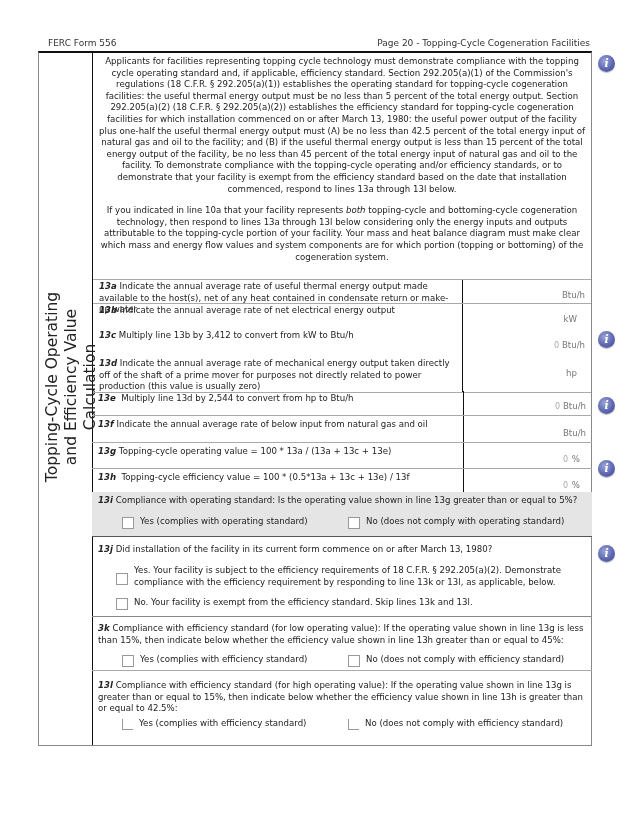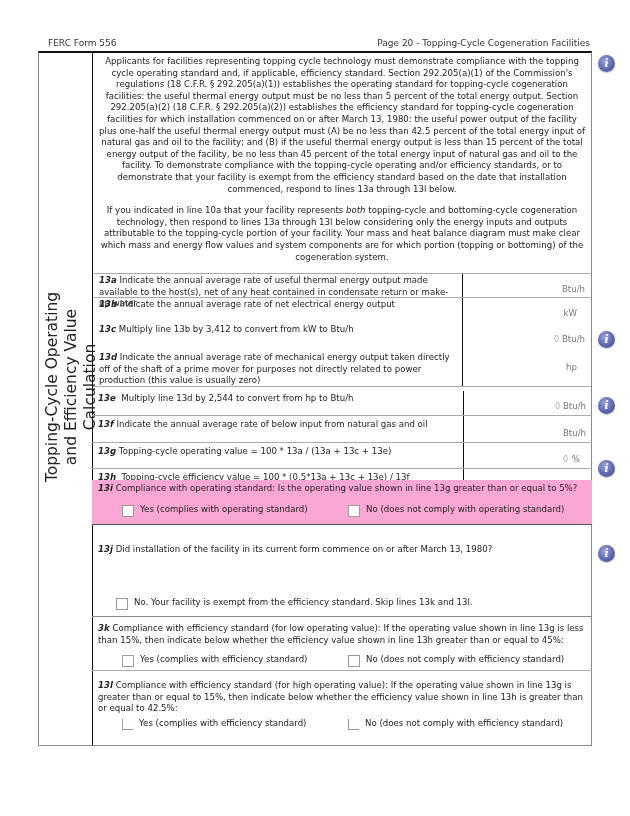--- a/index.html
+++ b/index.html
@@ -18,21 +18,21 @@
     border-right: 1.5px solid #111; box-sizing: border-box;
   }
   .sidetitle {
     position: absolute; left: 4px; top: 229px; width: 210px; height: 46px;
     transform-origin: 0 0; transform: rotate(-90deg) translate(-210px, 0);
     font-size: 15.5px; line-height: 19px; color: #222; text-align: center;
   }
   .main { position: absolute; left: 54px; top: 0; right: 0; height: 100%; }
   .intro { padding: 3px 6px 0 6px; border-bottom: 1px solid #aaa; text-align: center; }
   .intro p { margin: 0 0 10px 0; }
-  .intro p.last { margin-bottom: 10px; }
+  .intro p.last { margin-bottom: 16px; }
   .row { position: relative; border-bottom: 1px solid #aaa; }
   .row .lbl { padding: 1px 4px 1px 6px; width: 362px; box-sizing: border-box; }
   .row .val {
     position: absolute; right: 0; top: 0; bottom: 0; width: 129px;
     border-left: 1.5px solid #111; box-sizing: border-box;
   }
   .unit { position: absolute; right: 6px; bottom: 2px; color: #777; font-size: 8.6px; }
   .zero { position: absolute; right: 32px; bottom: 2px; color: #aaa; font-size: 8px; }
   b.num { font-weight: bold; font-style: italic; }
   .opt { position: absolute; top: 4px; display: flex; align-items: flex-start; }
@@ -112,34 +112,38 @@
       </div>
   </div>
   <div style="position:absolute; left:0; right:0; top:77px; height:25px; border-bottom:1px solid #aaa">
     <div style="position:absolute; left:6px; top:3px"><b class="num">13h</b>&nbsp; <span>Topping-cycle efficiency value = 100 * (0.5*13a + 13c + 13e) / 13f</span></div>
     <div style="position:absolute; right:0; top:0; bottom:0; width:129px; border-left:1.5px solid #111; box-sizing:border-box">
         <span class="zero" style="right:24px">0</span>
         <span class="unit" style="right:12px">%</span>
       </div>
   </div>
 
-  <div style="position:absolute; left:0; right:0; top:88px; height:44px; border-bottom:1.5px solid #555; background:#f9a8d4">
+  <div style="position:absolute; left:0; right:0; top:100px; height:44px; border-bottom:1.5px solid #555; background:#e5e5e5">
     <div style="position:absolute; left:6px; top:3px; right:4px"><b class="num">13i</b> <span>Compliance with operating standard:  Is the operating value shown in line 13g greater than or equal to 5%?</span></div>
     <div class="opt" style="left:256px; top:24px">
         <span class="cb"></span>
         <span>No (does not comply with operating standard)</span>
       </div>
     <div class="opt" style="left:30px; top:24px">
         <span class="cb"></span>
         <span>Yes (complies with operating standard)</span>
       </div>
   </div>
 
   <div style="position:absolute; left:0; right:0; top:148px; height:76px; border-bottom:1px solid #888">
     <div style="position:absolute; left:6px; top:4px; right:4px"><b class="num">13j</b> <span>Did installation of the facility in its current form commence on or after March 13, 1980?</span></div>
+    <div class="opt" style="left:24px; top:25px; width:450px">
+        <span class="cb" style="margin-top:8px"></span>
+        <span>Yes.  Your facility is subject to the efficiency requirements of 18 C.F.R. § 292.205(a)(2).  Demonstrate compliance with the efficiency requirement by responding to line 13k or 13l, as applicable, below.</span>
+      </div>
     <div class="opt" style="left:24px; top:57px">
         <span class="cb"></span>
         <span>No.  Your facility is exempt from the efficiency standard.  Skip lines 13k and 13l.</span>
       </div>
   </div>
 
   <div style="position:absolute; left:0; right:0; top:226px; height:52px; border-bottom:1px solid #aaa">
     <div style="position:absolute; left:6px; top:5px; right:4px"><b class="num">3k</b> <span>Compliance with efficiency standard (for low operating value):  If the operating value shown in line 13g is less than 15%, then indicate below whether the efficiency value shown in line 13h greater than or equal to 45%:</span></div>
     <div class="opt" style="left:30px; top:36px">
         <span class="cb"></span>

